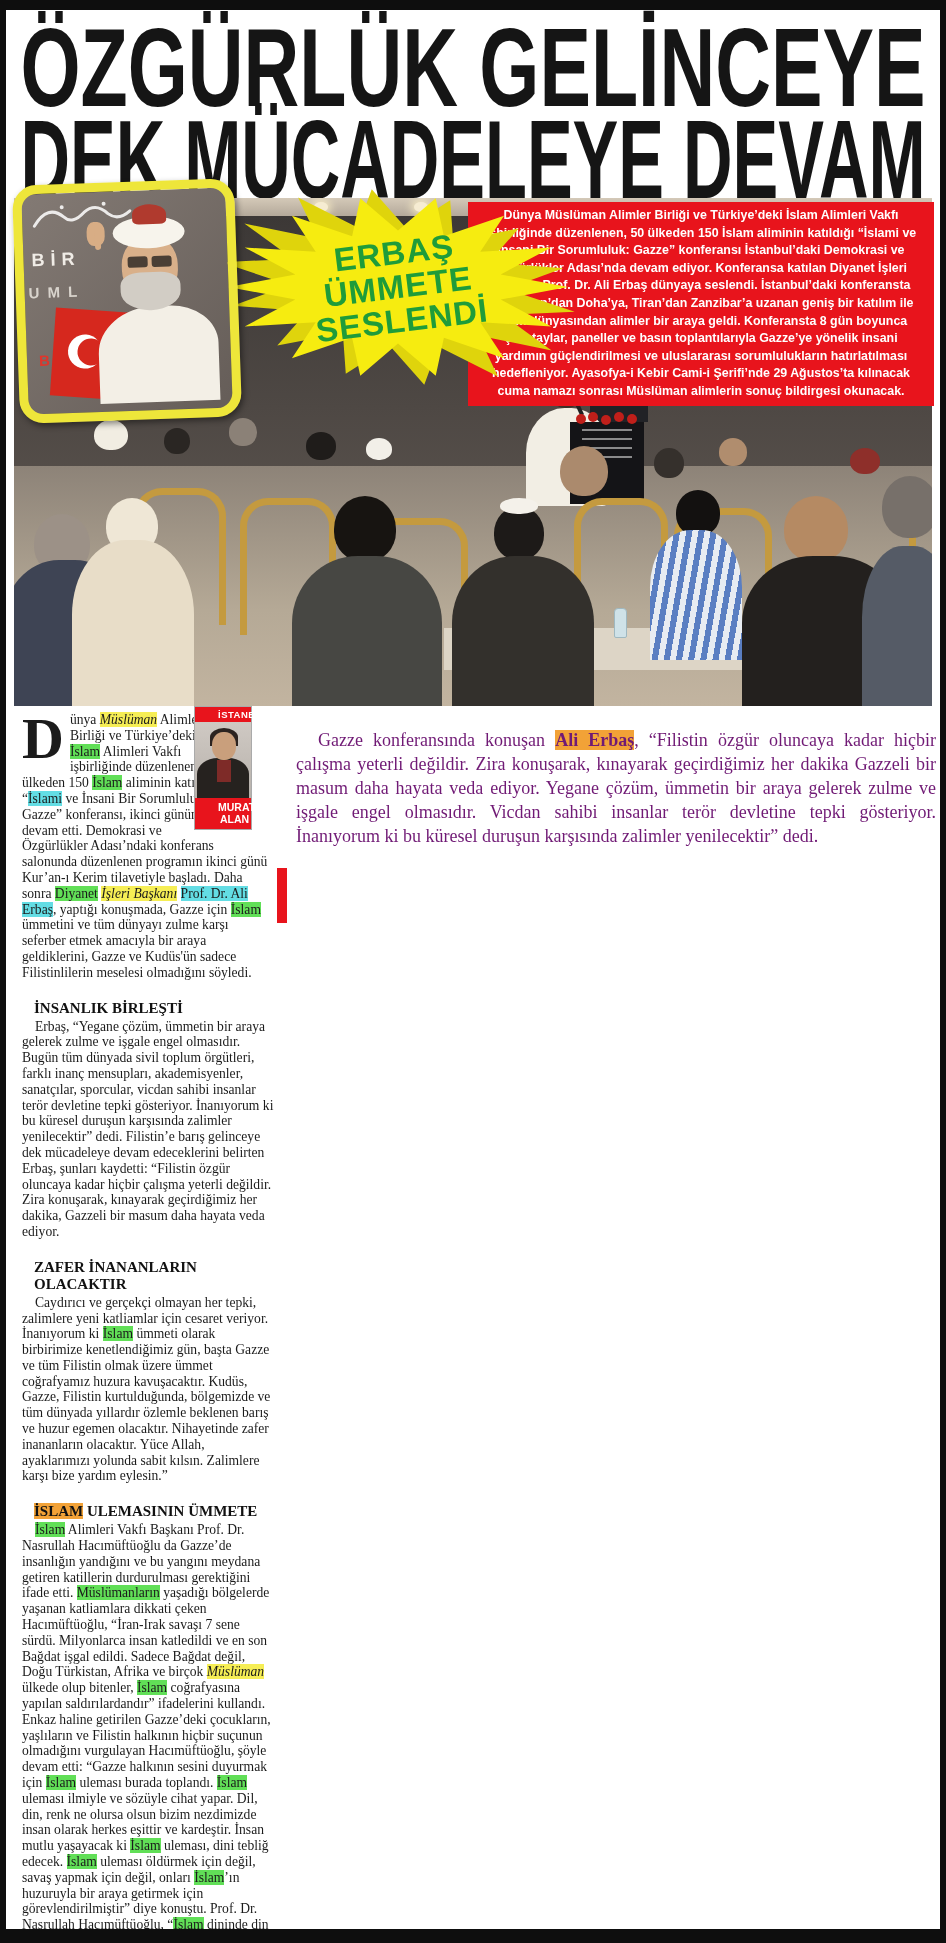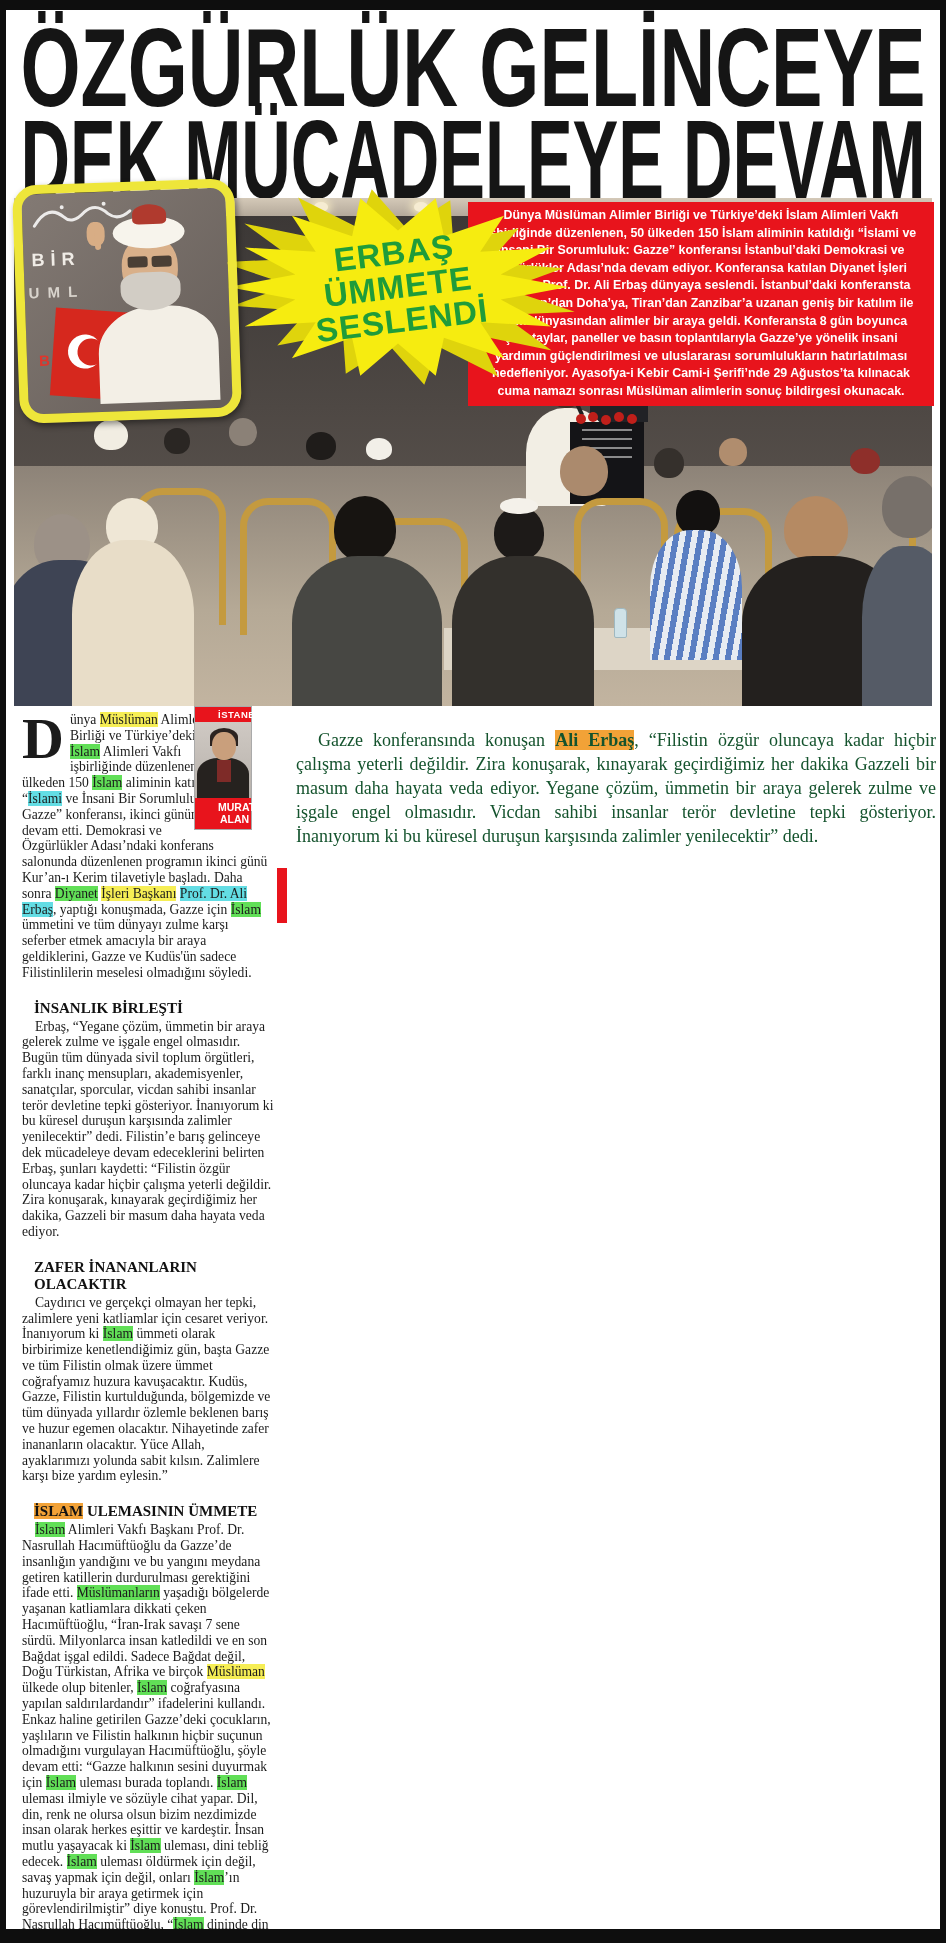--- a/index.html
+++ b/index.html
@@ -88,40 +88,40 @@
   .by-city{font-size:9.5px;padding:2px 0;letter-spacing:.5px;}
   .by-photo{position:relative;height:76px;overflow:hidden;background:linear-gradient(#cfc9c3,#b7b1ab);}
   .by-hair{position:absolute;left:15px;top:6px;width:28px;height:18px;background:#2b2320;border-radius:50% 50% 0 0;}
   .by-face{position:absolute;left:17px;top:10px;width:24px;height:28px;background:#c99f7c;border-radius:46%;}
   .by-suit{position:absolute;left:2px;top:36px;width:52px;height:40px;background:#26221f;border-radius:40% 40% 0 0;}
   .by-shirt{position:absolute;left:22px;top:38px;width:14px;height:22px;background:#7e2b28;}
   .by-name{font-size:10.5px;line-height:12px;padding:3px 0 4px 0;}
 
   
   .intro{position:absolute;left:296px;top:710px;width:640px;font-size:18px;line-height:24px;
-         text-align:justify;text-indent:22px;color:#14532d;}
+         text-align:justify;text-indent:22px;color:#701a75;}
   .intro span.bd{font-weight:700;}
 
   
   .kicker{position:absolute;left:278px;top:838px;width:656px;height:14px;display:flex;align-items:center;z-index:9;}
   .kicker .bar{flex:1 1 auto;height:12px;background:#f5c60a;}
   .kicker .ktext{padding:0 8px;font-family:"Liberation Sans",sans-serif;font-weight:700;font-size:11.5px;
                  white-space:nowrap;color:#1c1c1c;}
   .kicker .kmag{color:#e6127d;}
   .redbar{position:absolute;left:277px;top:868px;width:10px;height:55px;background:#e8141c;}
 
   
   .col{position:absolute;left:22px;top:712px;width:252px;font-size:13.6px;line-height:15.8px;color:#1b1b1b;}
   .col p{margin:0;text-indent:13px;}
   .col p.first{text-indent:0;}
   .sec-head{font-size:15px;line-height:17px;font-weight:700;margin:19px 0 2px 0;padding-left:12px;
             font-family:"Liberation Serif",serif;color:#111;}
   .dropcap{float:left;font-size:58px;line-height:46px;font-weight:700;padding:4px 6px 0 0;}
   .byline-spacer{float:right;width:42px;height:124px;margin:0 0 4px 6px;}
-  .hl-y{background:#f6ee55;}
+  .hl-y{background:#f6ee55;font-style:italic;}
   .hl-g{background:#61df57;}
   .hl-c{background:#63dde4;}
   .hl-o{background:#f2a237;}
 </style>
 </head>
 <body>
 
 <div class="page">
   <div class="fr t"></div>
   <div class="fr b"></div>

